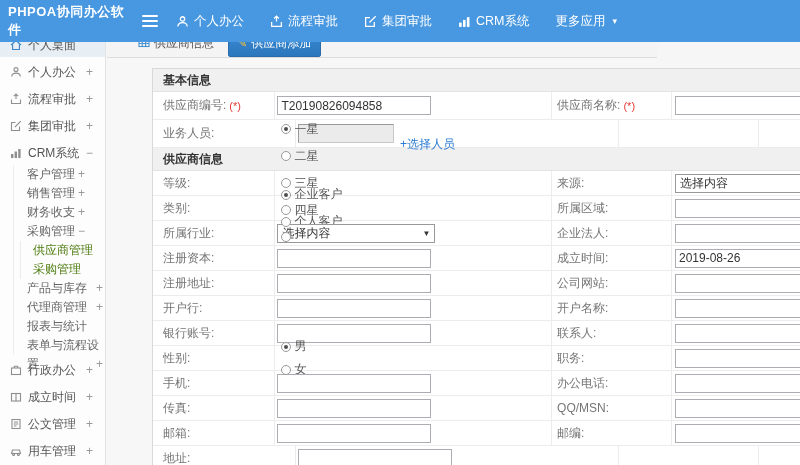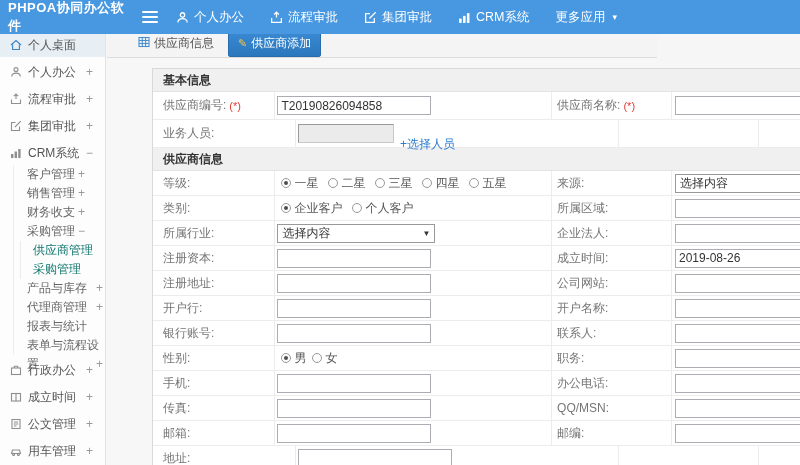--- a/index.html
+++ b/index.html
@@ -1,20 +1,20 @@
 <!DOCTYPE html>
 <html><head>
 <meta charset="utf-8">
 <style>
   * { margin:0; padding:0; box-sizing:border-box; }
   html,body { width:800px; height:465px; overflow:hidden;
     font-family:"Liberation Sans","DejaVu Sans",sans-serif; background:#f6f6f6; }
 
   
-  .topbar { position:absolute; left:0; top:0; width:800px; height:34px;
+  .topbar { position:absolute; left:0; top:0; width:800px; height:42px;
     background:#4797e1; display:flex; align-items:center; color:#fff; z-index:10; }
   .logo { font-size:13px; font-weight:bold; padding-left:8px; width:128px; letter-spacing:0.5px; }
   .burger { width:16px; height:16px; margin-left:14px; margin-right:18px; cursor:pointer;
     display:flex; flex-direction:column; justify-content:center; gap:3px; }
   .burger i { display:block; height:2px; background:#fff; border-radius:1px; }
   .tnav { display:flex; align-items:center; gap:26px; font-size:12.5px; }
   .tnav-item { display:flex; align-items:center; gap:5px; cursor:pointer; white-space:nowrap; }
   .tnav-item svg { display:block; }
   .caret { font-size:9px; margin-left:2px; }
 
@@ -24,21 +24,21 @@
   .s-item { position:relative; height:24px; display:flex; align-items:center; gap:6px;
     padding-left:10px; cursor:pointer; margin-top:3px; }
   .s-item.active { background:#e7eef4; }
   .s-item .exp { position:absolute; right:12px; color:#999; font-size:12px; }
   .s-sub { position:relative; margin-left:13px; border-left:1px solid #ececec; }
   .ss-item { position:relative; height:19px; line-height:19px; padding-left:13px;
     color:#666; cursor:pointer; }
   .ss-item .exp { position:absolute; left:64px; color:#999; }
   .ss-item .exp.tight { left:auto; right:2px; }
   .s-deep { margin-left:6px; border-left:1px solid #ececec; }
-  .sd-item { height:19px; line-height:19px; padding-left:12px; color:#0f766e; cursor:pointer; }
+  .sd-item { height:19px; line-height:19px; padding-left:12px; color:#4d7c0f; cursor:pointer; }
   .s-item svg { display:block; }
 
   
   .main { position:absolute; left:107px; top:30px; width:550px; height:435px; background:#f7f7f7; }
   .tabstrip { height:28px; background:#f4f4f4; border-bottom:1px solid #dcdcdc;
     display:flex; align-items:center; padding-left:25px; gap:8px; }
   .tab { display:flex; align-items:center; gap:4px; font-size:12px; color:#555; cursor:pointer; padding:4px 6px; }
   .tab.active { background:linear-gradient(#3a8ad3,#2b77bd); border:1px solid #2a6cab;
     border-radius:2px; color:#fff; padding:4px 9px; }
   .tab .pen { color:#f3c13d; font-size:11px; line-height:1; }
@@ -61,21 +61,21 @@
   input.fi { width:154px; height:19px; border:1px solid #abadb3; font-size:12px;
     padding:0 3px; color:#333; background:#fff; outline:none; }
   input.fi.dis { width:96px; background:#ebebeb; border-color:#999 #c8c8c8 #c8c8c8 #999; }
   input.fi.wide { width:156px; }
   .sel { width:158px; height:19px; border:1px solid #999; background:#fff; font-size:12px;
     color:#333; display:flex; align-items:center; justify-content:space-between;
     padding:0 4px; cursor:pointer; }
   .sel .arr { font-size:8px; color:#333; }
   .sel.clip { width:156px; }
   a.plink { font-size:12px; color:#2b7cd1; text-decoration:none; margin-left:6px; cursor:pointer; white-space:nowrap;margin-top:22px; }
-  .rgroup { display:flex; align-items:flex-end; gap:10px; padding-left:4px; }
+  .rgroup { display:flex; align-items:flex-end; gap:10px; padding-left:4px;flex-direction:column; }
   .opt { display:flex; align-items:center; gap:3px; font-size:12px; color:#555; cursor:pointer; }
   .rb { width:10px; height:10px; border:1px solid #9a9a9a; border-radius:50%;
     background:#fdfdfd; position:relative; flex:none; }
   .rb.on::after { content:""; position:absolute; left:2px; top:2px; width:4px; height:4px;
     background:#4d4d4d; border-radius:50%; }
 </style>
 </head>
 <body>
 
 <div class="topbar">

